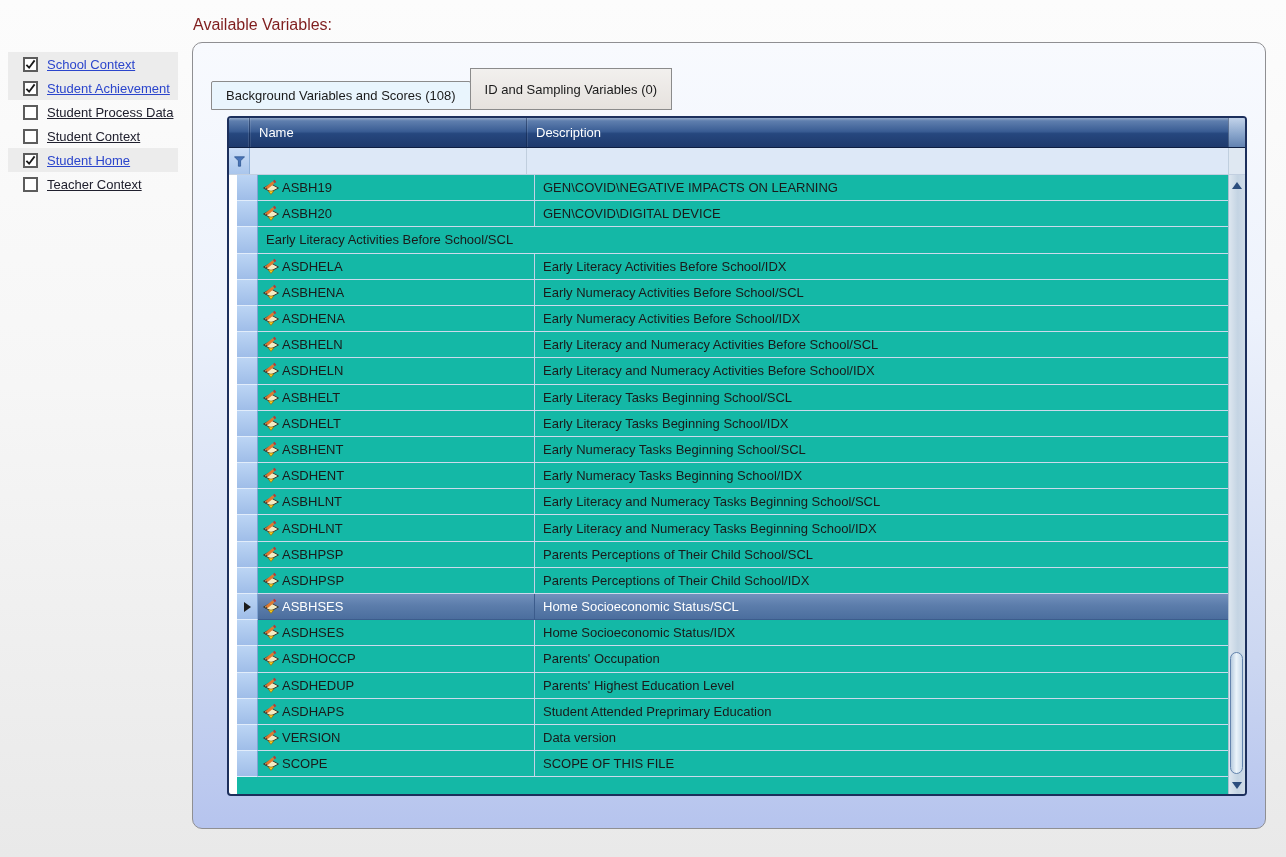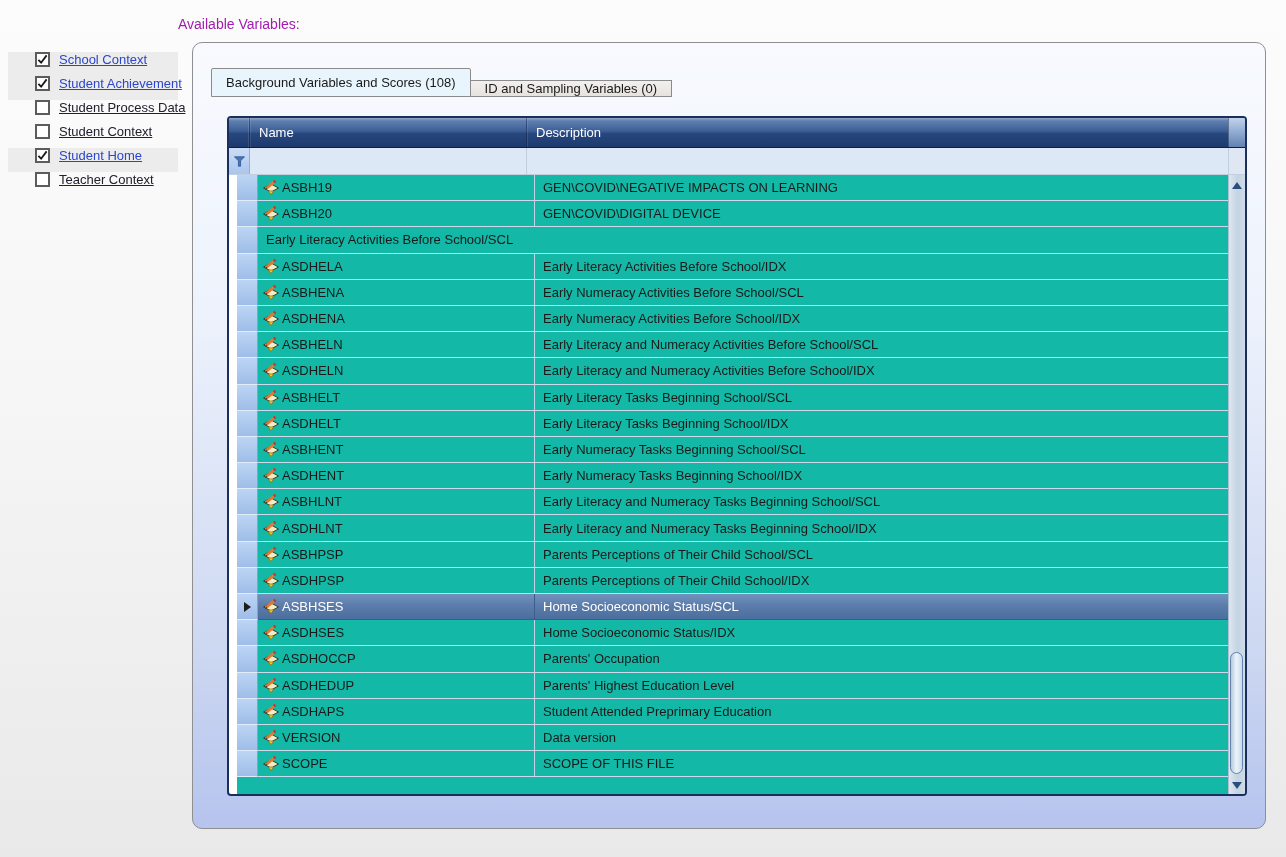--- a/index.html
+++ b/index.html
@@ -5,50 +5,50 @@
   * { margin:0; padding:0; box-sizing:border-box; }
   html,body { width:1286px; height:857px; overflow:hidden; }
   body {
     font-family:"Liberation Sans","DejaVu Sans",sans-serif;
     background:linear-gradient(180deg,#fcfcfc 0%,#f6f6f6 45%,#e9e9e9 100%);
     position:relative; color:#1a1a1a;
   }
 
   
   .sidebar { position:absolute; left:8px; top:52px; width:170px; }
-  .sb-item { height:24px; display:flex; padding-left:27px; cursor:pointer; }
+  .sb-item { height:24px; display:flex; align-items:center; padding-left:15px; cursor:pointer; }
   .sb-item.checked { background:#ececec; }
   .cb {
     width:15px; height:15px; background:#fff; border:2px solid #5c5c5c;
     margin-right:9px; display:flex; align-items:center; justify-content:center; flex:none;
   }
   .sb-link { font-size:13px; text-decoration:underline; color:var(--link-unchecked,#20202e); white-space:nowrap; cursor:pointer; }
   .sb-link.on { color:var(--link-checked,#2b45cc); }
 
   
-  .avail-label { position:absolute; left:178px; top:16px; font-size:14px; color:#a21caf; }
+  .avail-label { position:absolute; left:193px; top:16px; font-size:16px; color:#7f1d1d; }
 
   
   .panel {
     position:absolute; left:192px; top:42px; width:1074px; height:787px;
     border:1px solid #8f8f92; border-radius:10px;
     background:linear-gradient(180deg,var(--panel-top,#f8fafe) 0%,#edf2fc 35%,#ccd7f1 78%,var(--panel-bottom,#b6c4ee) 100%);
   }
 
   
   .tabs { position:absolute; left:18px; top:25px; display:flex; align-items:flex-end; }
   .tab {
     font-size:13px; padding:0 14px; display:flex; align-items:center; white-space:nowrap;
     border:1px solid #8b8b8b; cursor:pointer;
   }
   .tab.active {
     height:29px; background:var(--tab-active-bg,#e9f5fd); border-radius:2px 2px 0 0; position:relative; z-index:2;
   }
   .tab.inactive {
-    height:17px; margin-left:-1px;
+    height:42px; margin-left:-1px;
     background:linear-gradient(180deg,#f2f0ee 0%,#e6e2de 100%);
   }
 
   
   .grid {
     position:absolute; left:34px; top:73px; width:1020px; height:680px;
     border:2px solid var(--grid-border,#1c2f5c); border-radius:4px;
     background:#fff; overflow:hidden; display:flex; flex-direction:column;
   }
   .grid-header {

